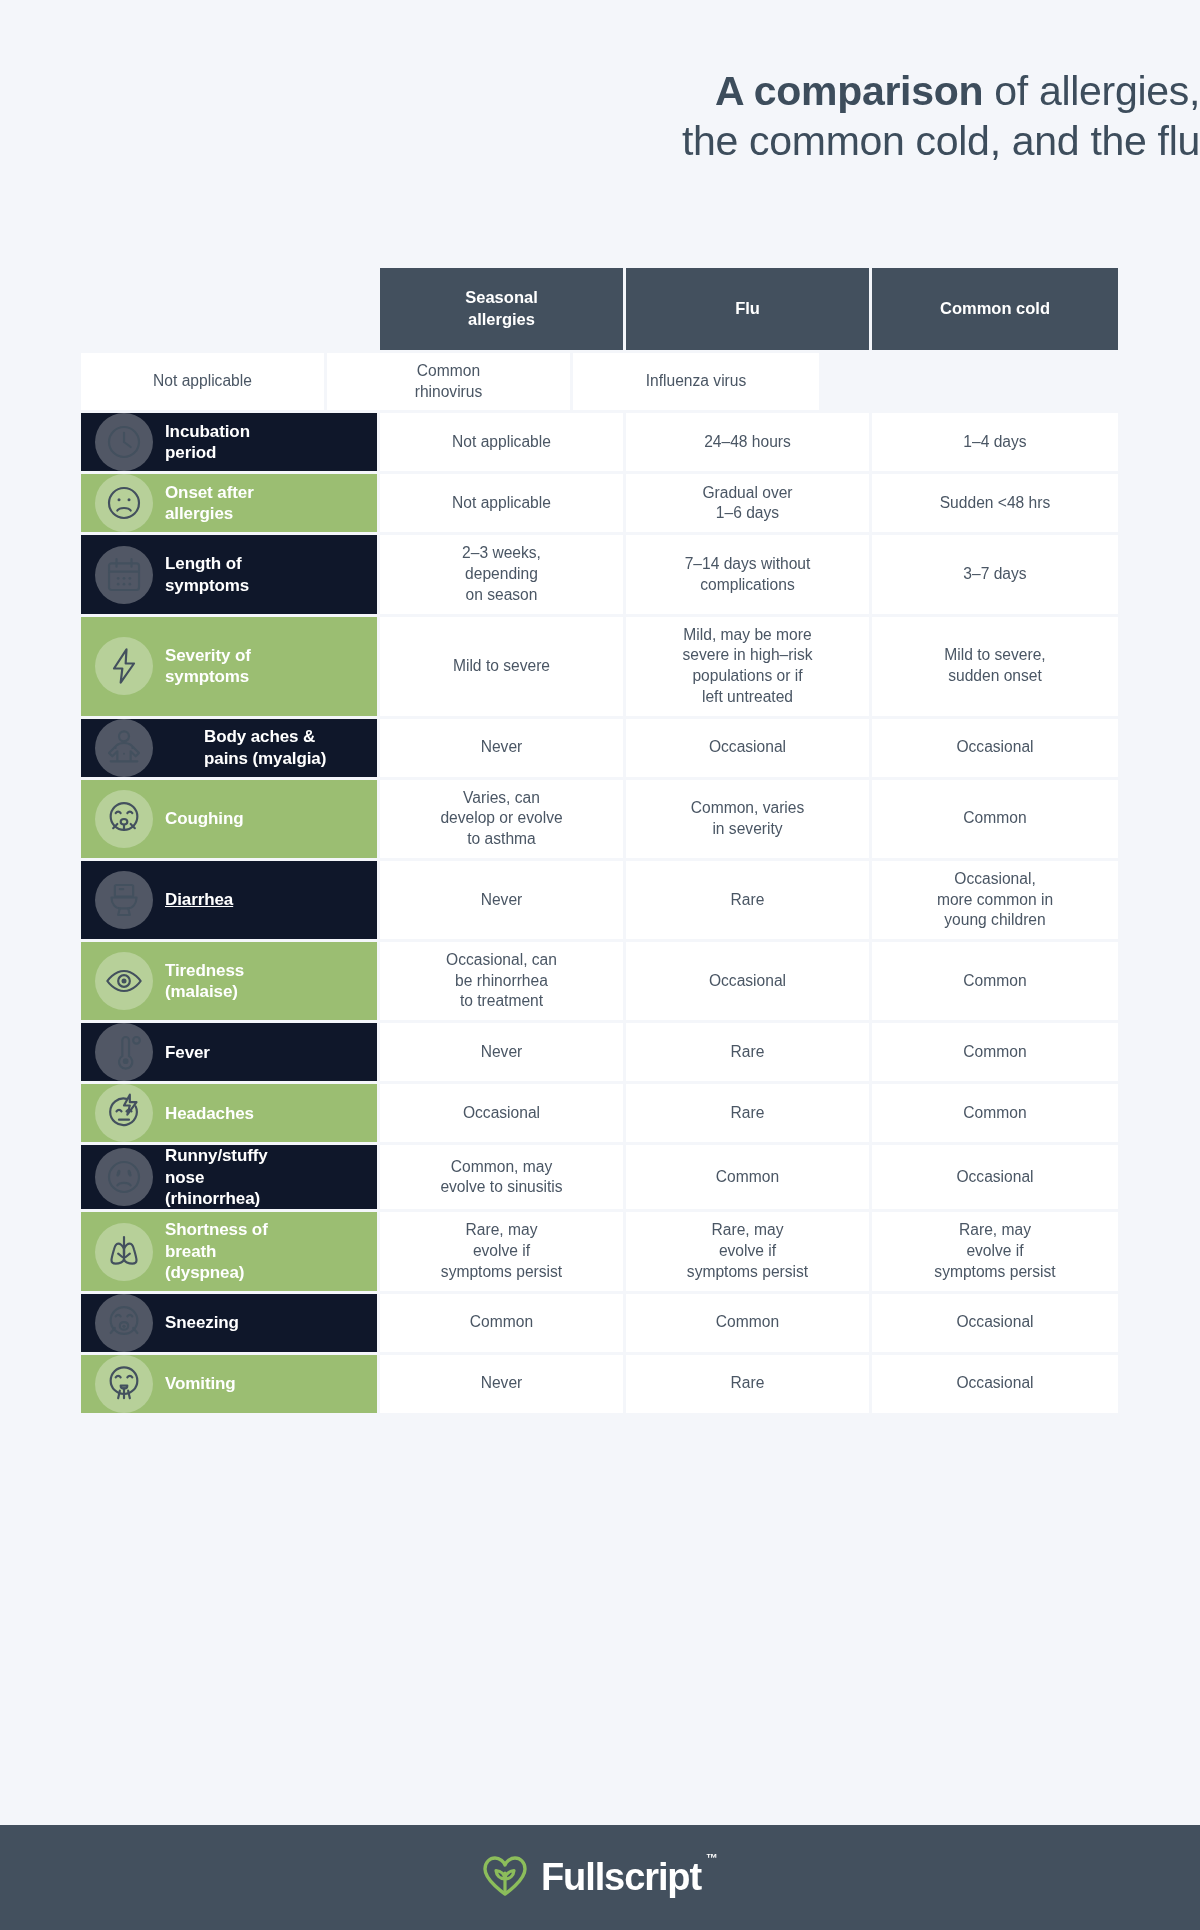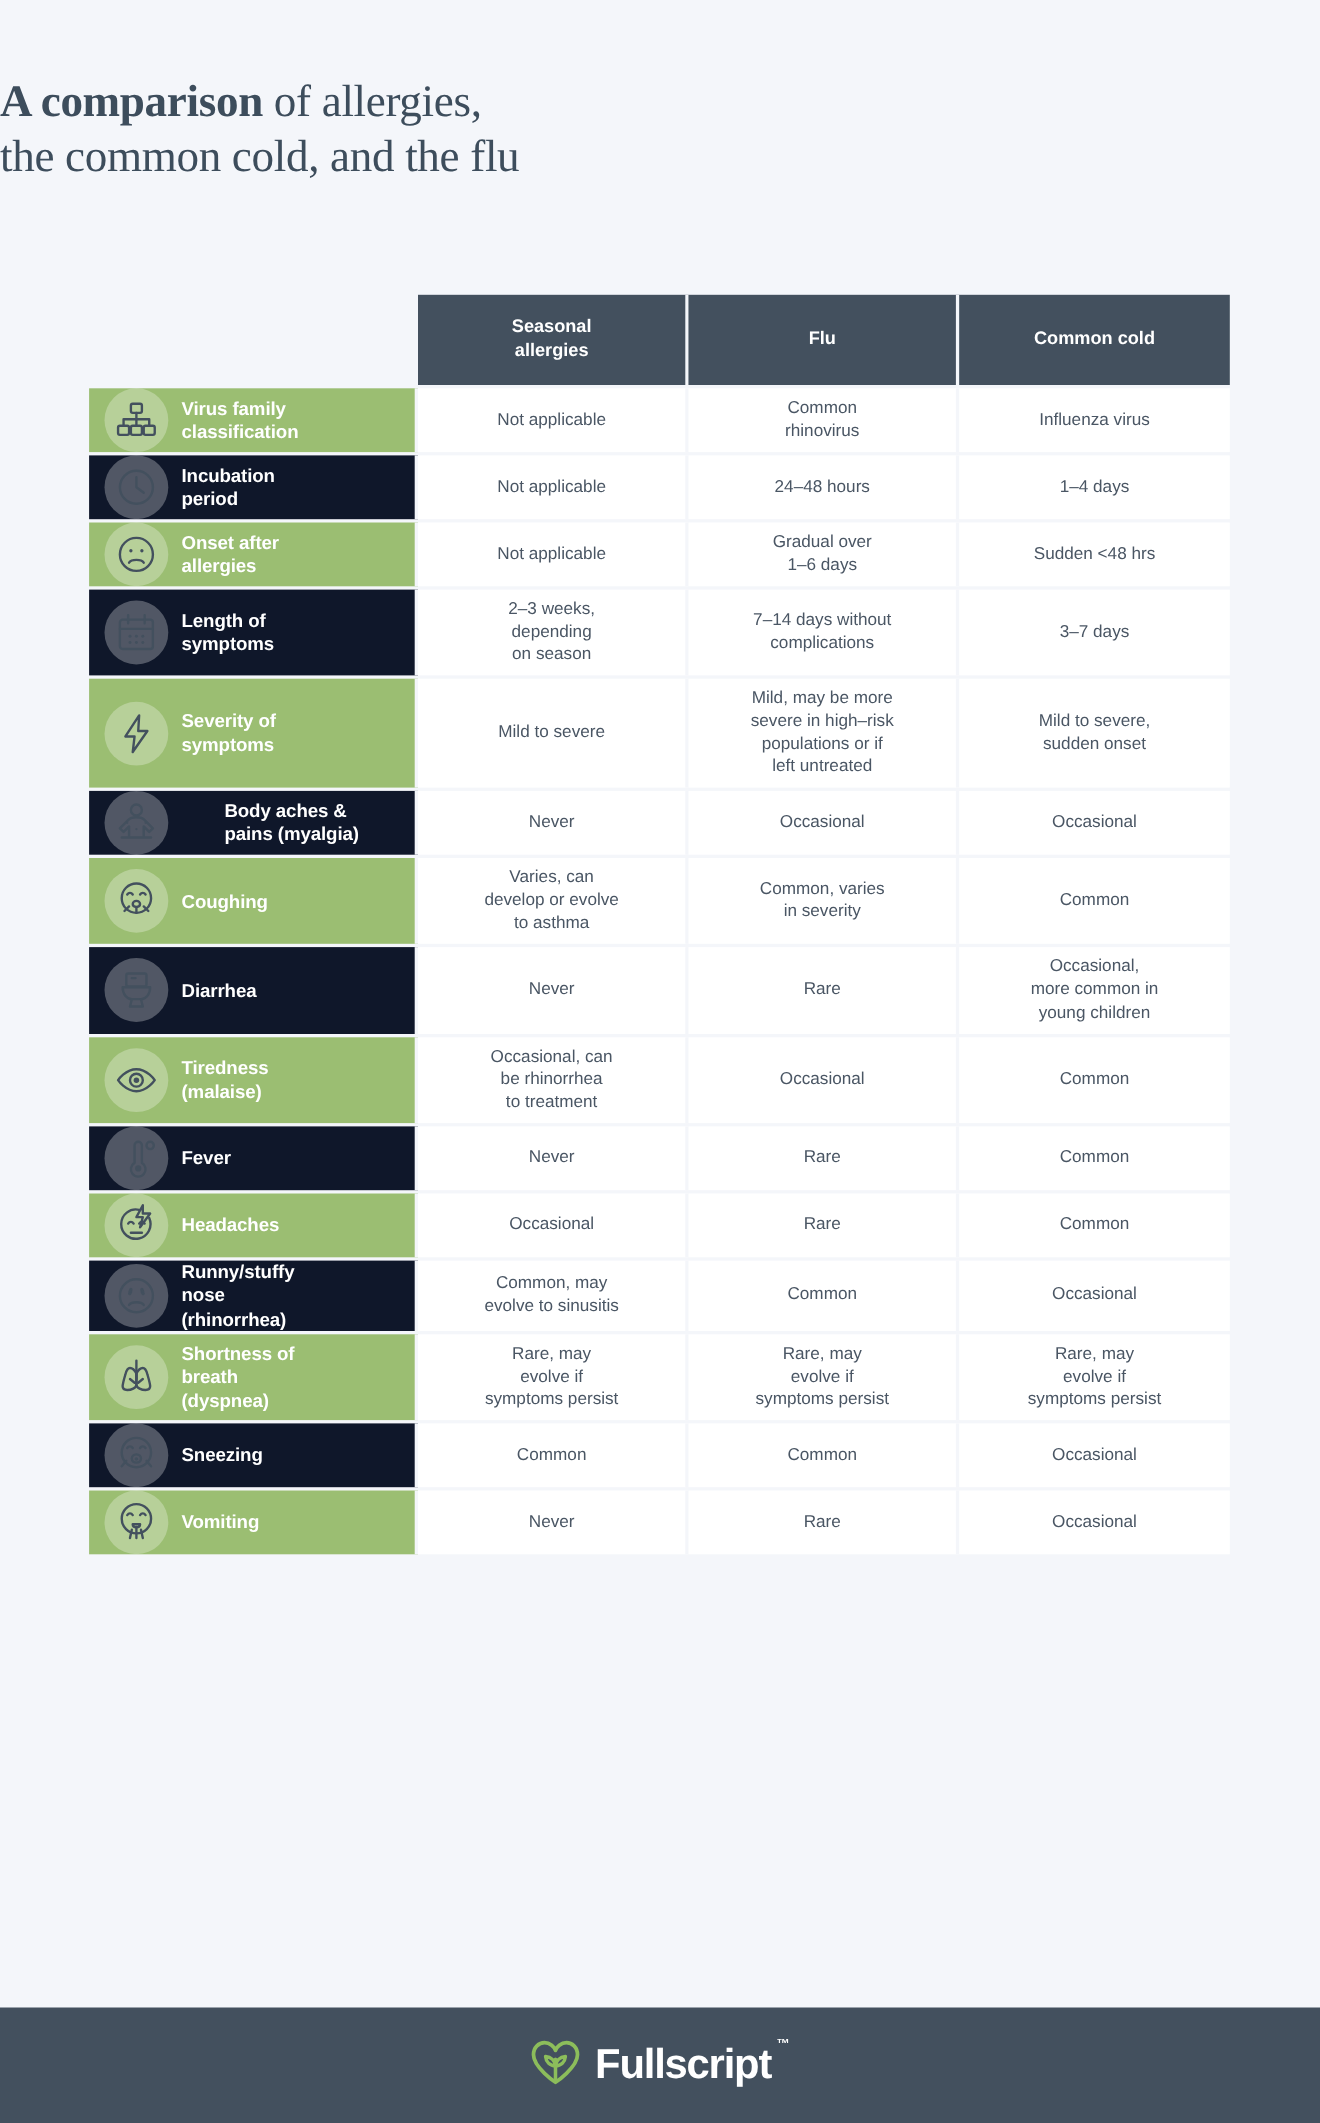--- a/index.html
+++ b/index.html
@@ -13,22 +13,21 @@
     position: relative;
     width: 1200px;
     height: 1930px;
     background: #f4f6fa;
     overflow: hidden;
   }
 
   
   .title-wrap {
     padding-top: 66px;
-    text-align: left;
-    font-family: Liberation Serif, serif;
+    text-align: right;
   }
   .title {
     color: #3d4d5c;
     font-size: 41px;
     line-height: 1.22;
     font-weight: 400;
     letter-spacing: -0.3px;
   }
   .title b { font-weight: 700; }
 
@@ -161,33 +160,20 @@
   <div class="table">
     <div class="trow hrow">
       <div class="hspacer"></div>
       <div class="hcell" style="white-space:pre-line;">Seasonal
 allergies</div>
       <div class="hcell" style="white-space:pre-line;">Flu</div>
       <div class="hcell" style="white-space:pre-line;">Common cold</div>
     </div>
     <div id="rows-container">
         <div class="trow">
-          <div class="label-cell light">
-            <span class="icon-wrap">
-              <svg width="40" height="40" viewBox="0 0 48 48" fill="none" stroke="#43505e" stroke-width="2.6" stroke-linecap="round" stroke-linejoin="round">
-                <rect x="18" y="6" width="12" height="10" rx="2"></rect>
-                <path d="M24 16v7M10 23h28M10 23v7M24 23v7M38 23v7"></path>
-                <rect x="4" y="30" width="12" height="10" rx="2"></rect>
-                <rect x="18" y="30" width="12" height="10" rx="2"></rect>
-                <rect x="32" y="30" width="12" height="10" rx="2"></rect>
-              </svg>
-            </span>
-            <span class="label-text" style="white-space: pre-line;">Virus family
-classification</span>
-          </div>
           <div class="data-cell">Not applicable</div>
           <div class="data-cell">Common
 rhinovirus</div>
           <div class="data-cell">Influenza virus</div>
         </div>
         <div class="trow">
           <div class="label-cell dark">
             <span class="icon-wrap">
               <svg width="40" height="40" viewBox="0 0 48 48" fill="none" stroke="#43505e" stroke-width="2.6" stroke-linecap="round" stroke-linejoin="round">
                 <circle cx="24" cy="24" r="18"></circle>
@@ -301,21 +287,21 @@
         <div class="trow">
           <div class="label-cell dark">
             <span class="icon-wrap">
               <svg width="40" height="40" viewBox="0 0 48 48" fill="none" stroke="#43505e" stroke-width="2.6" stroke-linecap="round" stroke-linejoin="round">
                 <rect x="13" y="6" width="22" height="14" rx="2"></rect>
                 <path d="M19 11h4"></path>
                 <path d="M9 21h30c0 8-5 13-10 13h-10C14 34 9 29 9 21z"></path>
                 <path d="M19 34l-2 8h14l-2-8"></path>
               </svg>
             </span>
-            <span class="label-text" style="white-space: pre-line;">Diarrhea</span>
+            <span class="label-text" style="white-space: pre-line; text-decoration: underline;">Diarrhea</span>
           </div>
           <div class="data-cell">Never</div>
           <div class="data-cell">Rare</div>
           <div class="data-cell">Occasional,
 more common in
 young children</div>
         </div>
         <div class="trow">
           <div class="label-cell light">
             <span class="icon-wrap">

